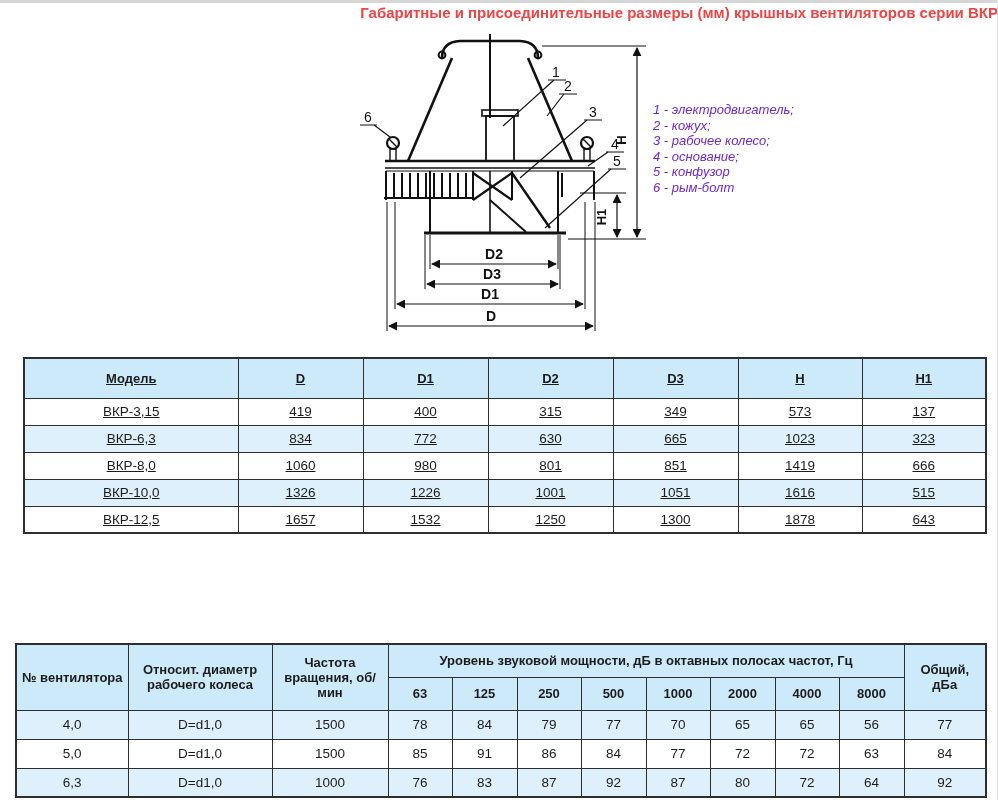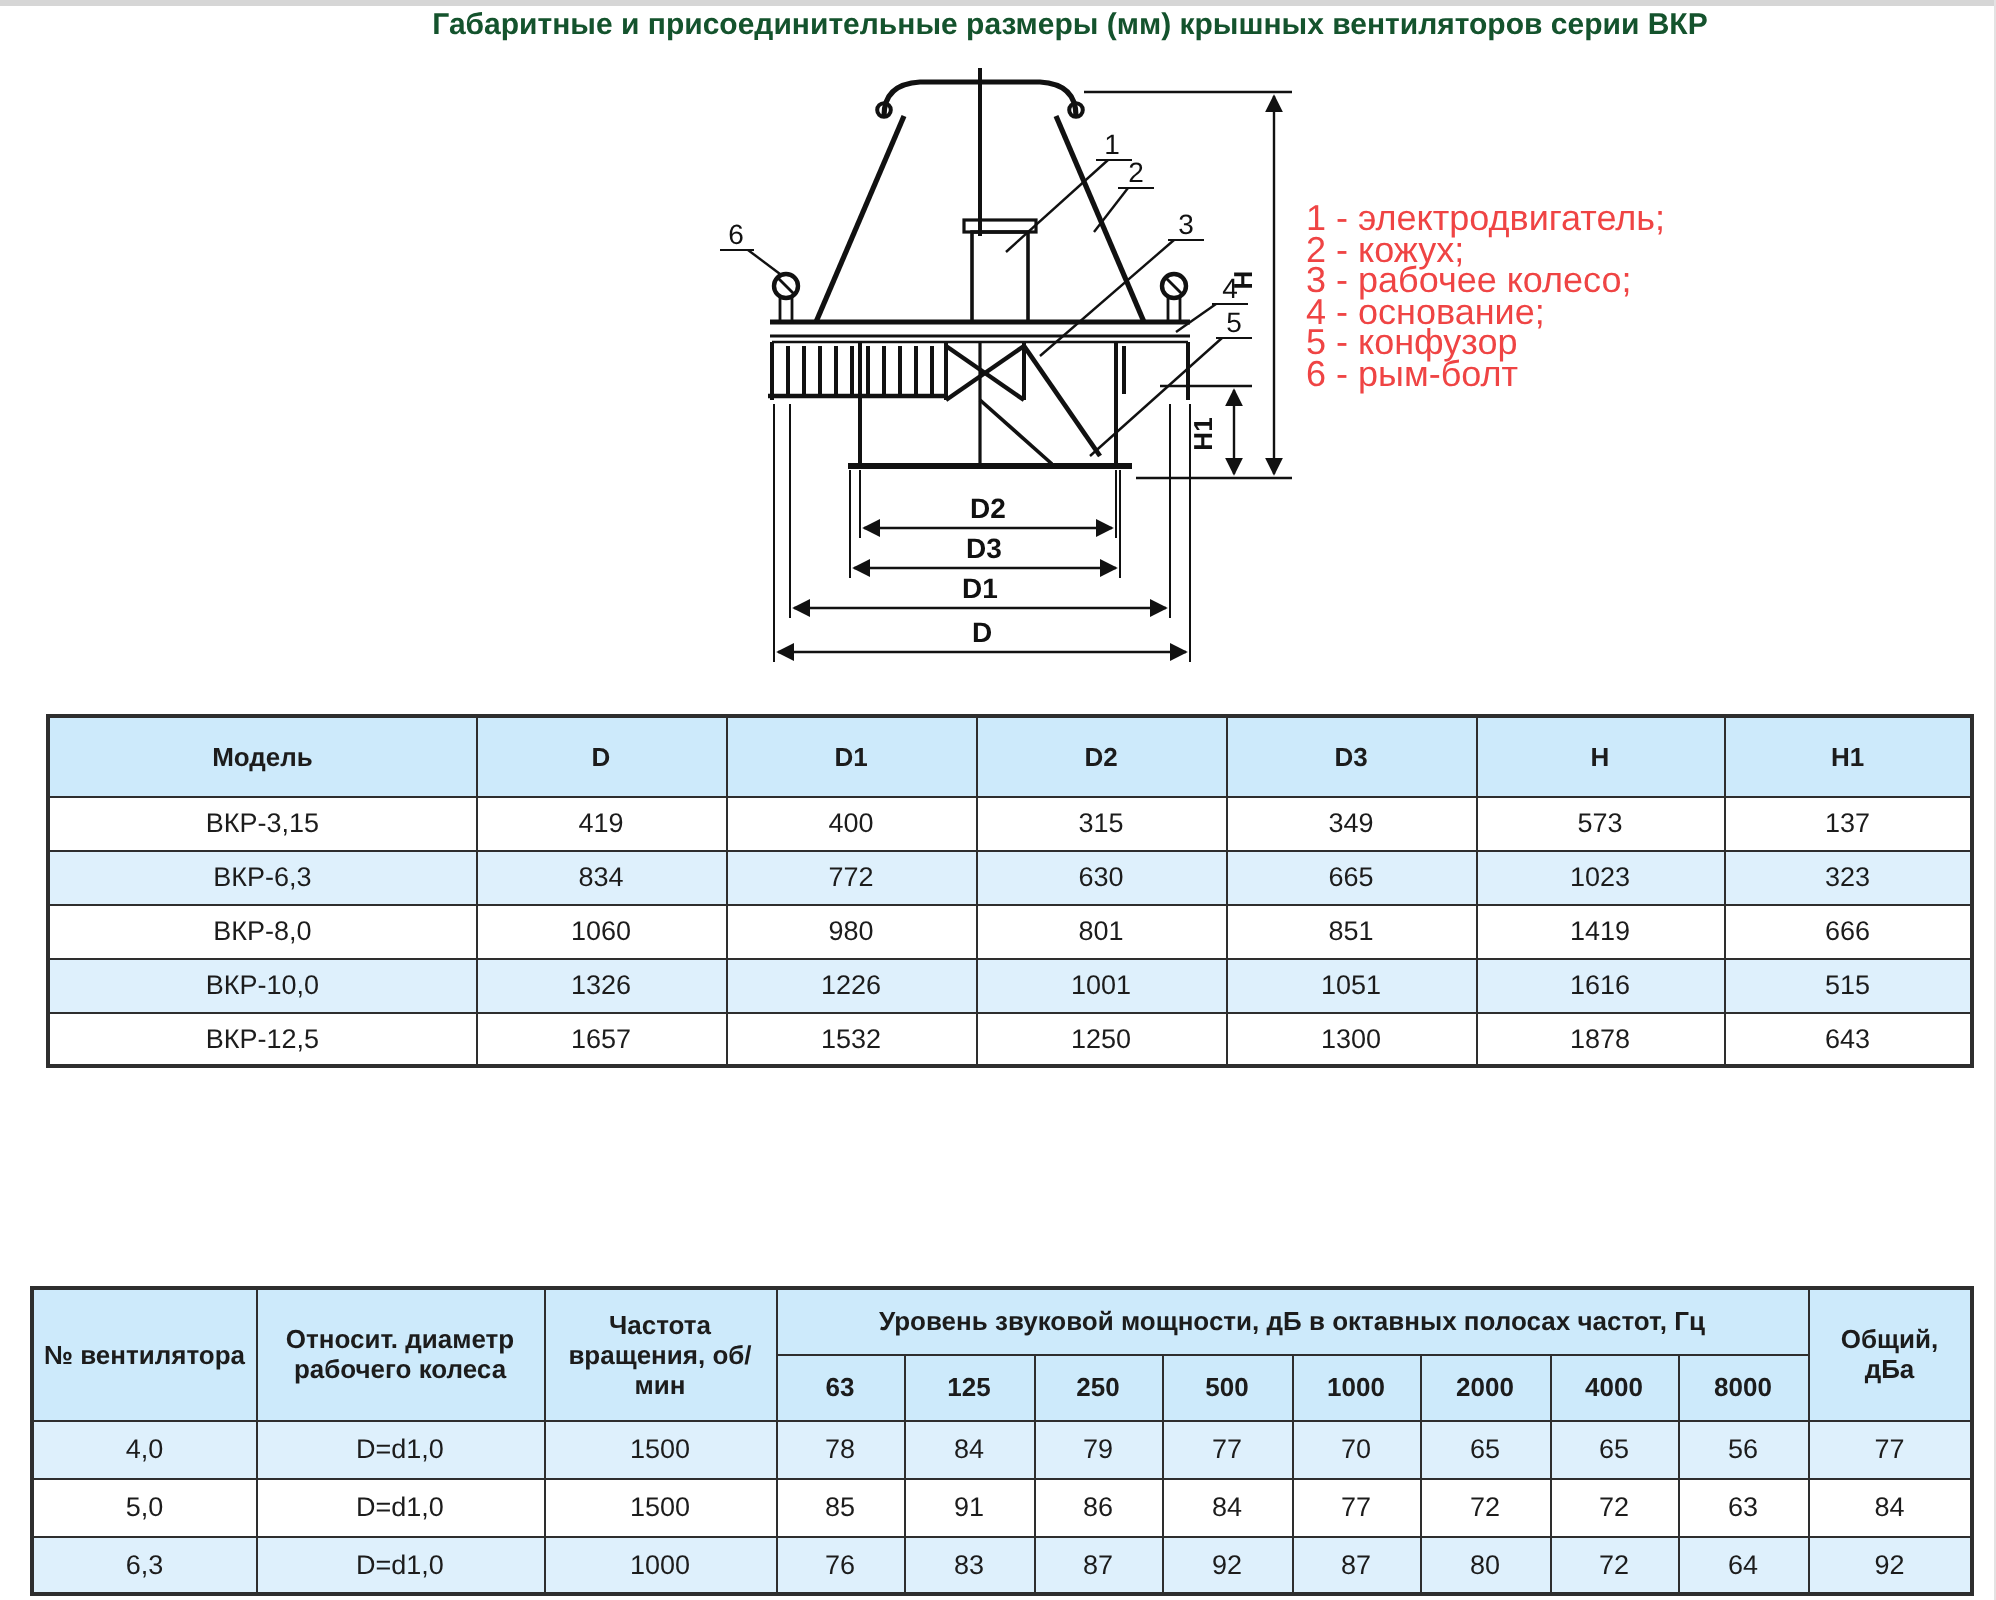--- a/index.html
+++ b/index.html
@@ -4,41 +4,41 @@
 <style>
   * { margin:0; padding:0; box-sizing:border-box; }
   body { background:#fff; }
   .page {
     position:relative; width:998px; height:800px; overflow:hidden;
     background:#ffffff; font-family:"Liberation Sans", sans-serif; color:#1b1b1b;
     border-right:1px solid #e3e3e3;
   }
   .top-edge { position:absolute; top:0; left:0; width:100%; height:3px; background:#d6d6d6; }
   .doc-title {
-    position:absolute; left:72px; width:926px; text-align:center;
-    font-size:15px; font-weight:bold; color:#14532d;
+    position:absolute; left:72px; width:926px; text-align:right;
+    font-size:15px; font-weight:bold; color:#ef4444;
   }
   .title-1 { top:4px; }
   .title-2 { top:599px; left:0; width:998px; }
 
   .diagram-svg { position:absolute; left:340px; top:28px; }
   .legend {
     position:absolute; left:653px; top:102px;
-    font-size:18px; line-height:15.6px; color:#ef4444;
+    font-size:13px; line-height:15.6px; color:#6d28d9;font-style:italic;
   }
 
   table { border-collapse:collapse; table-layout:fixed; position:absolute; }
   th, td {
     border:1px solid #2e2e2e; text-align:center; vertical-align:middle;
     font-size:13.5px; color:#1c1c1c; overflow:hidden;
   }
   th { background:#cdeafb; font-weight:bold; font-size:13px; padding:2px 4px; }
   table { border:2px solid #2e2e2e; }
 
-  .dim-table { left:23px; top:357px; width:962px; }
+  .dim-table { left:23px; top:357px; width:962px;text-decoration:underline; }
   .dim-table th { height:40px; }
   .dim-table td { height:27px; }
   .dim-table tbody tr:nth-child(even) td { background:#def0fc; }
 
   .ac-table { left:15px; top:643px; width:970px; }
   .ac-table thead tr th { height:33px; }
   .ac-table td { height:29px;margin-left:40px; }
   .ac-table tbody tr:nth-child(odd) td { background:#def0fc; }
 
   svg text { font-family:"Liberation Sans", sans-serif; fill:#111; }

